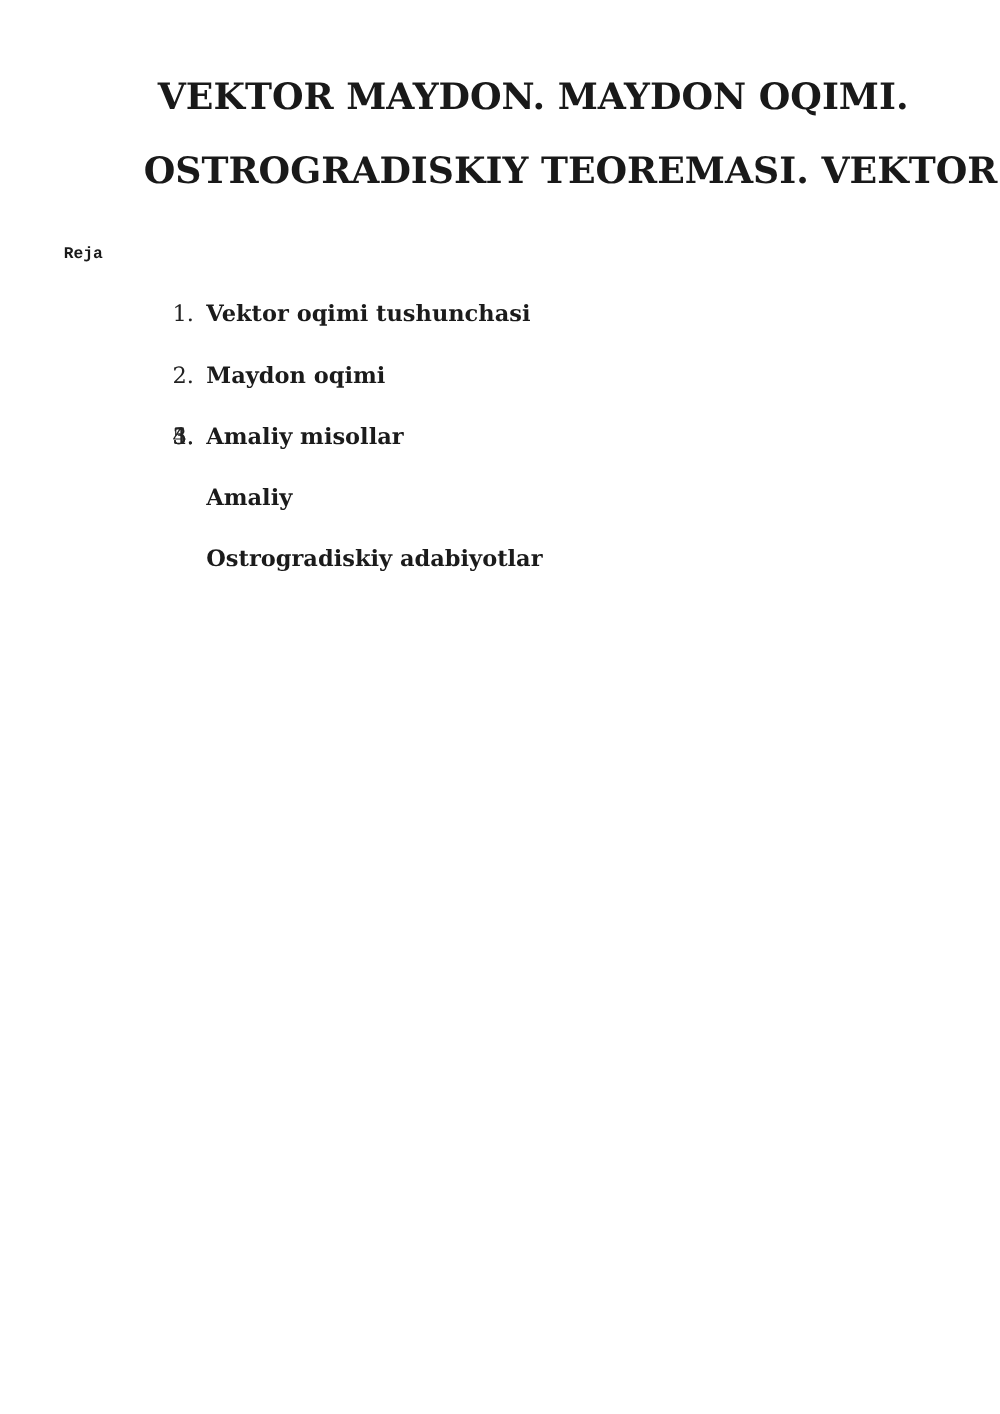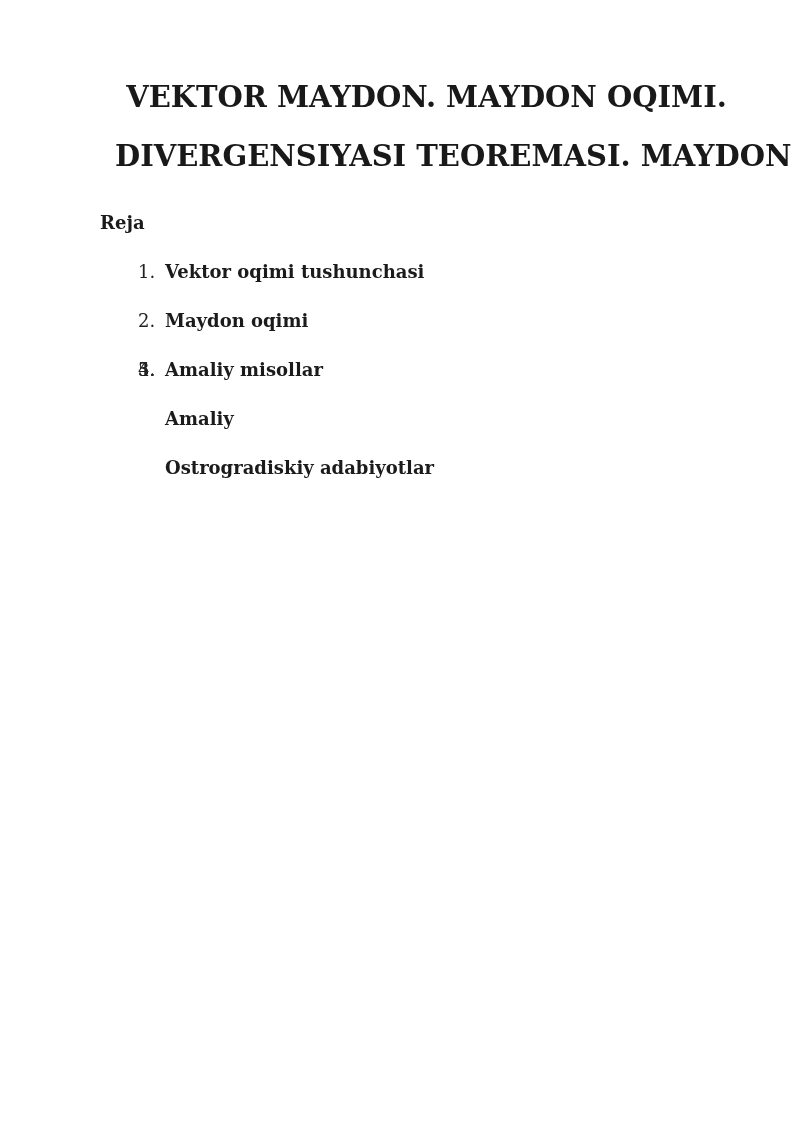--- a/index.html
+++ b/index.html
@@ -11,21 +11,21 @@
     position: relative;
     width: 800px;
     height: 1131px;
     background: #ffffff;
     overflow: hidden;
     font-family: "DejaVu Serif", "Liberation Serif", serif;
     color: #1a1a1a;
   }
   .title {
     margin: 0 0 0 115px;
-    padding-top: 68px;
+    padding-top: 48px;
     width: 623px;
     font-size: 29px;
     line-height: 59px;
     font-weight: 700;
     text-align: center;
     color: #191919;
   }
   .title-line {
     display: block;
     white-space: nowrap;
@@ -35,42 +35,43 @@
     font-size: 18px;
     font-weight: 700;
     color: #1b1b1b;
   }
   .line {
     line-height: 49px;
     margin-left: 165px;
     white-space: nowrap;
   }
   .line.plan {
-    margin-left: 100px;
-    font-size: 18px;
+    margin-left: 51px;
+    font-size: 13px;
+    font-family: Liberation Mono, monospace;
   }
   .line.numbered {
     position: relative;
   }
   .num {
     position: absolute;
     left: -27px;
     top: 0;
     font-weight: 400;
     color: #222222;
   }
 </style>
 </head>
 <body>
 
 <div class="page">
 
   <h1 class="title">
     <span class="title-line">VEKTOR MAYDON. MAYDON OQIMI.</span>
-    <span class="title-line">DIVERGENSIYASI TEOREMASI. MAYDON</span>
+    <span class="title-line">OSTROGRADISKIY TEOREMASI. VEKTOR</span>
   </h1>
 
   <div class="outline">
 
     <div class="line plan">Reja</div>
 
 
     <div class="line numbered">
       <span class="num">1.</span>
       <span class="txt">Vektor oqimi tushunchasi</span>

